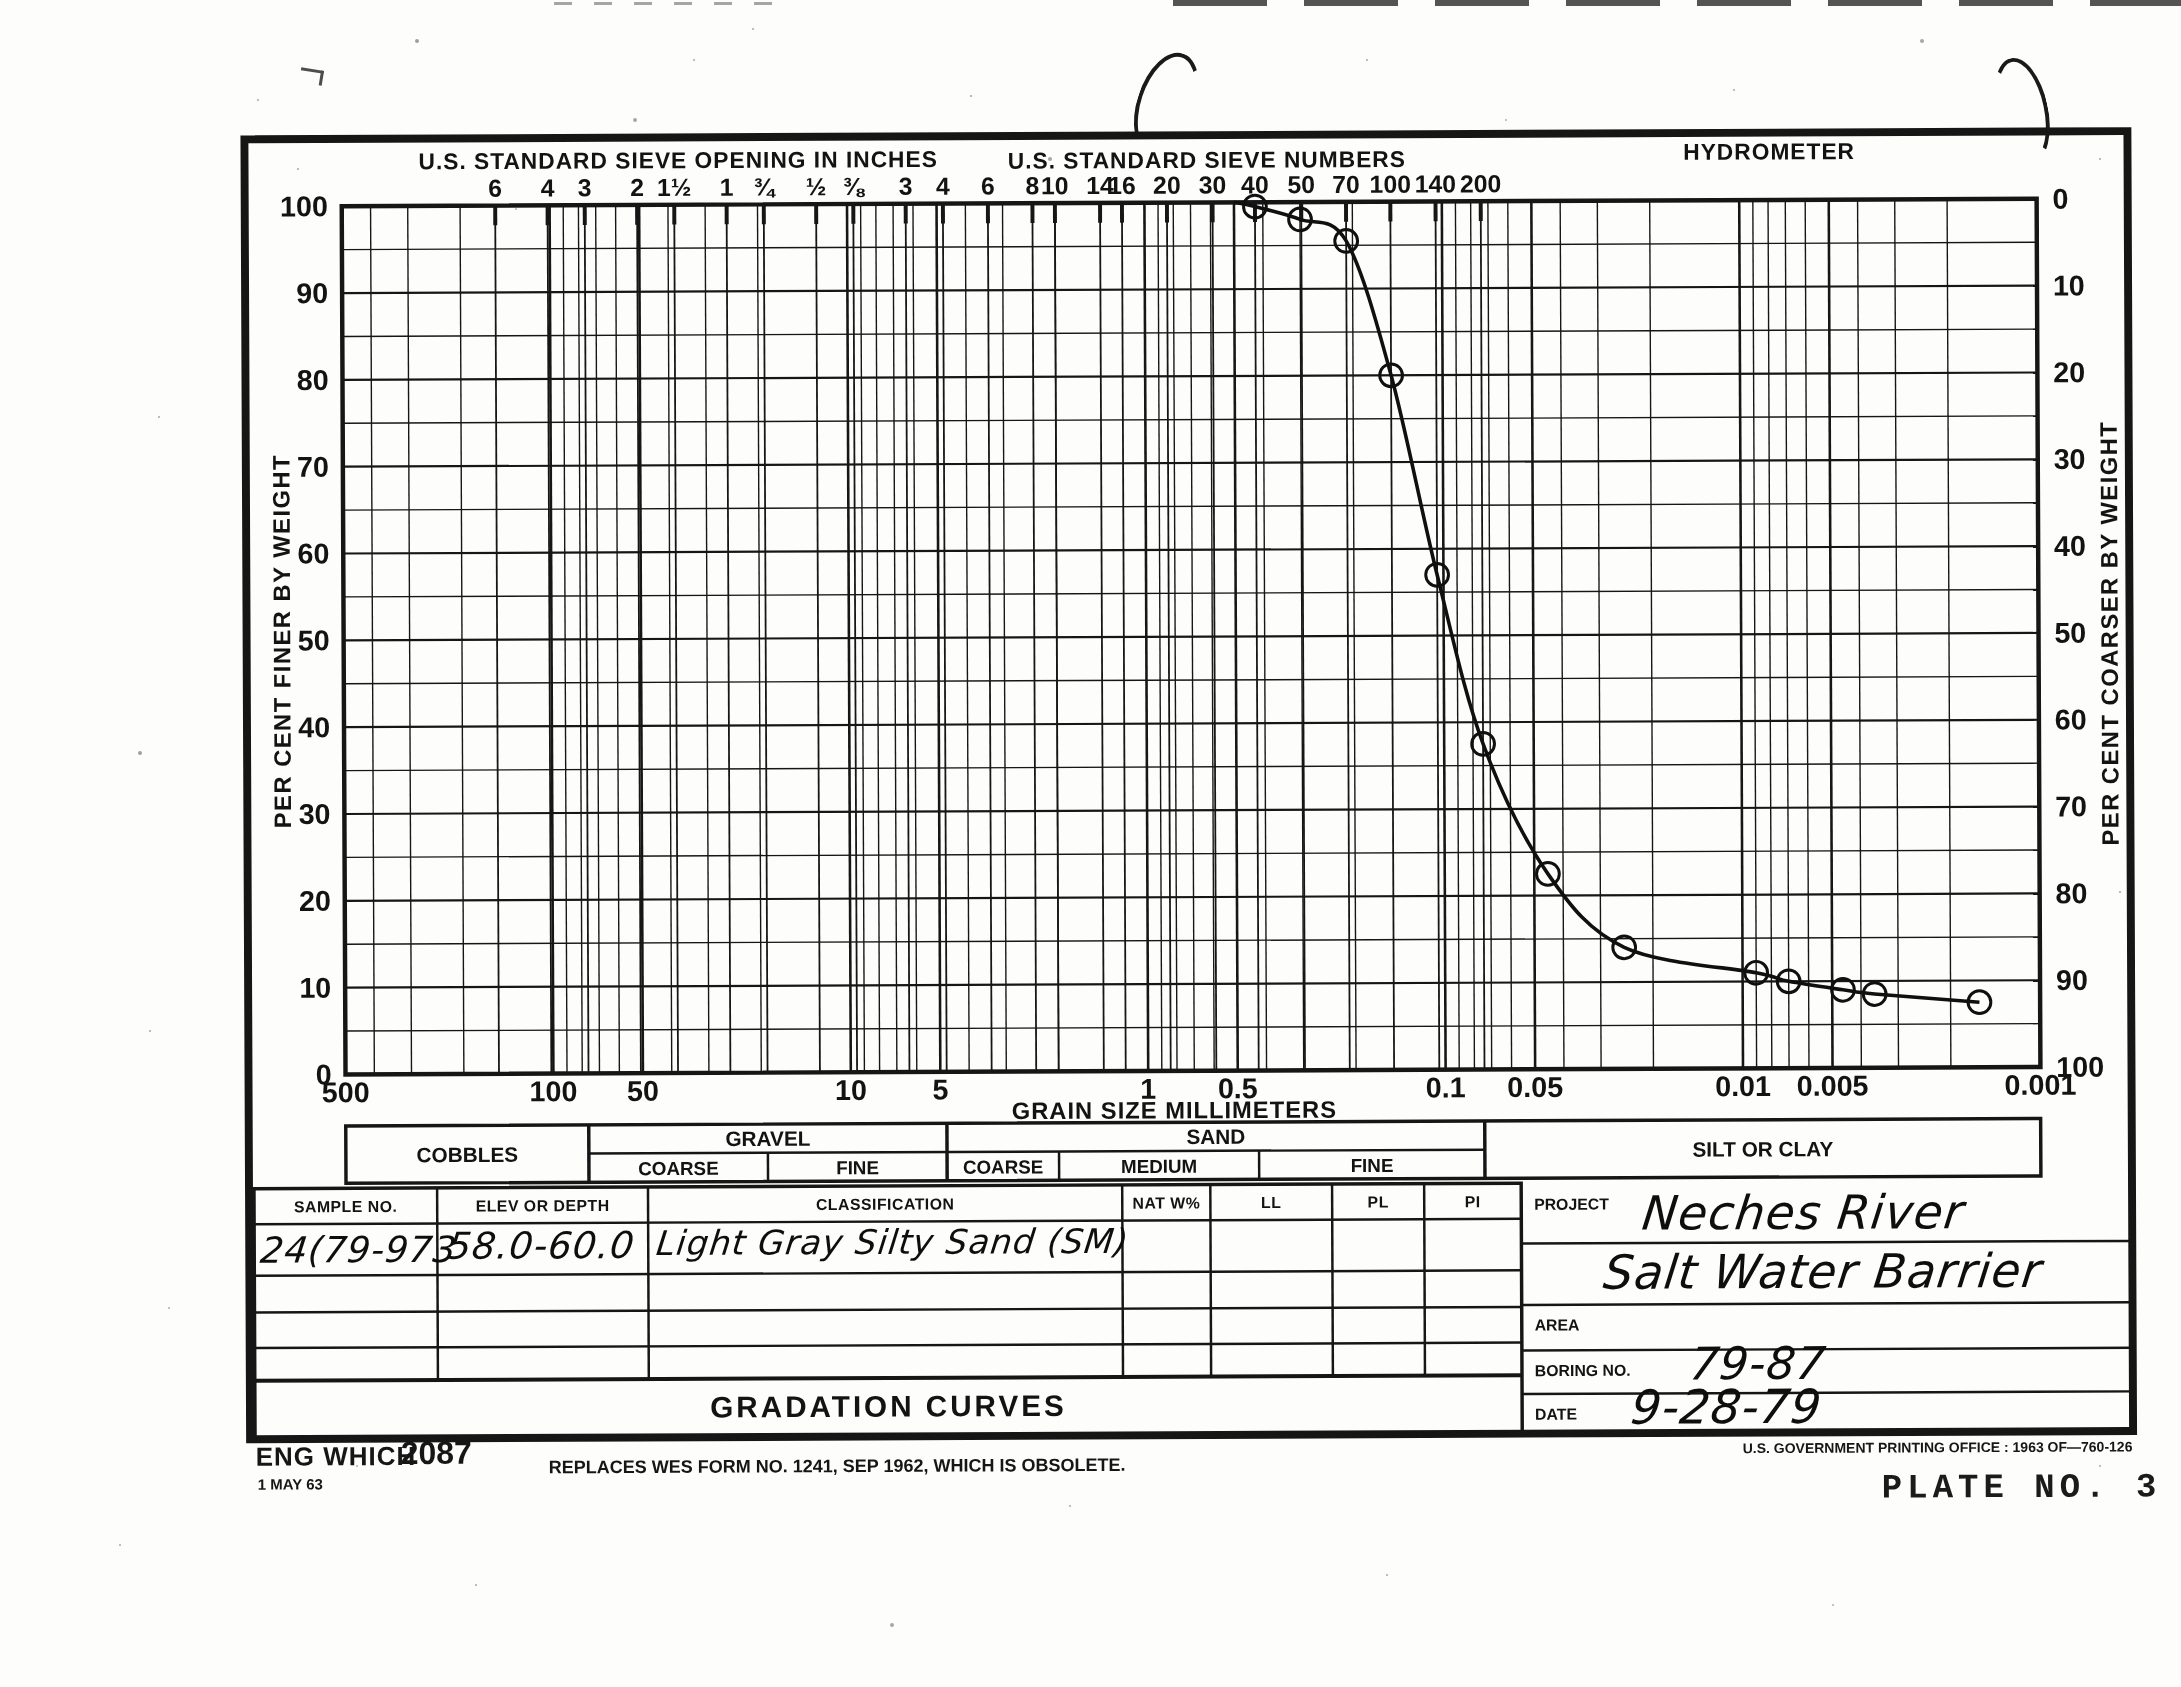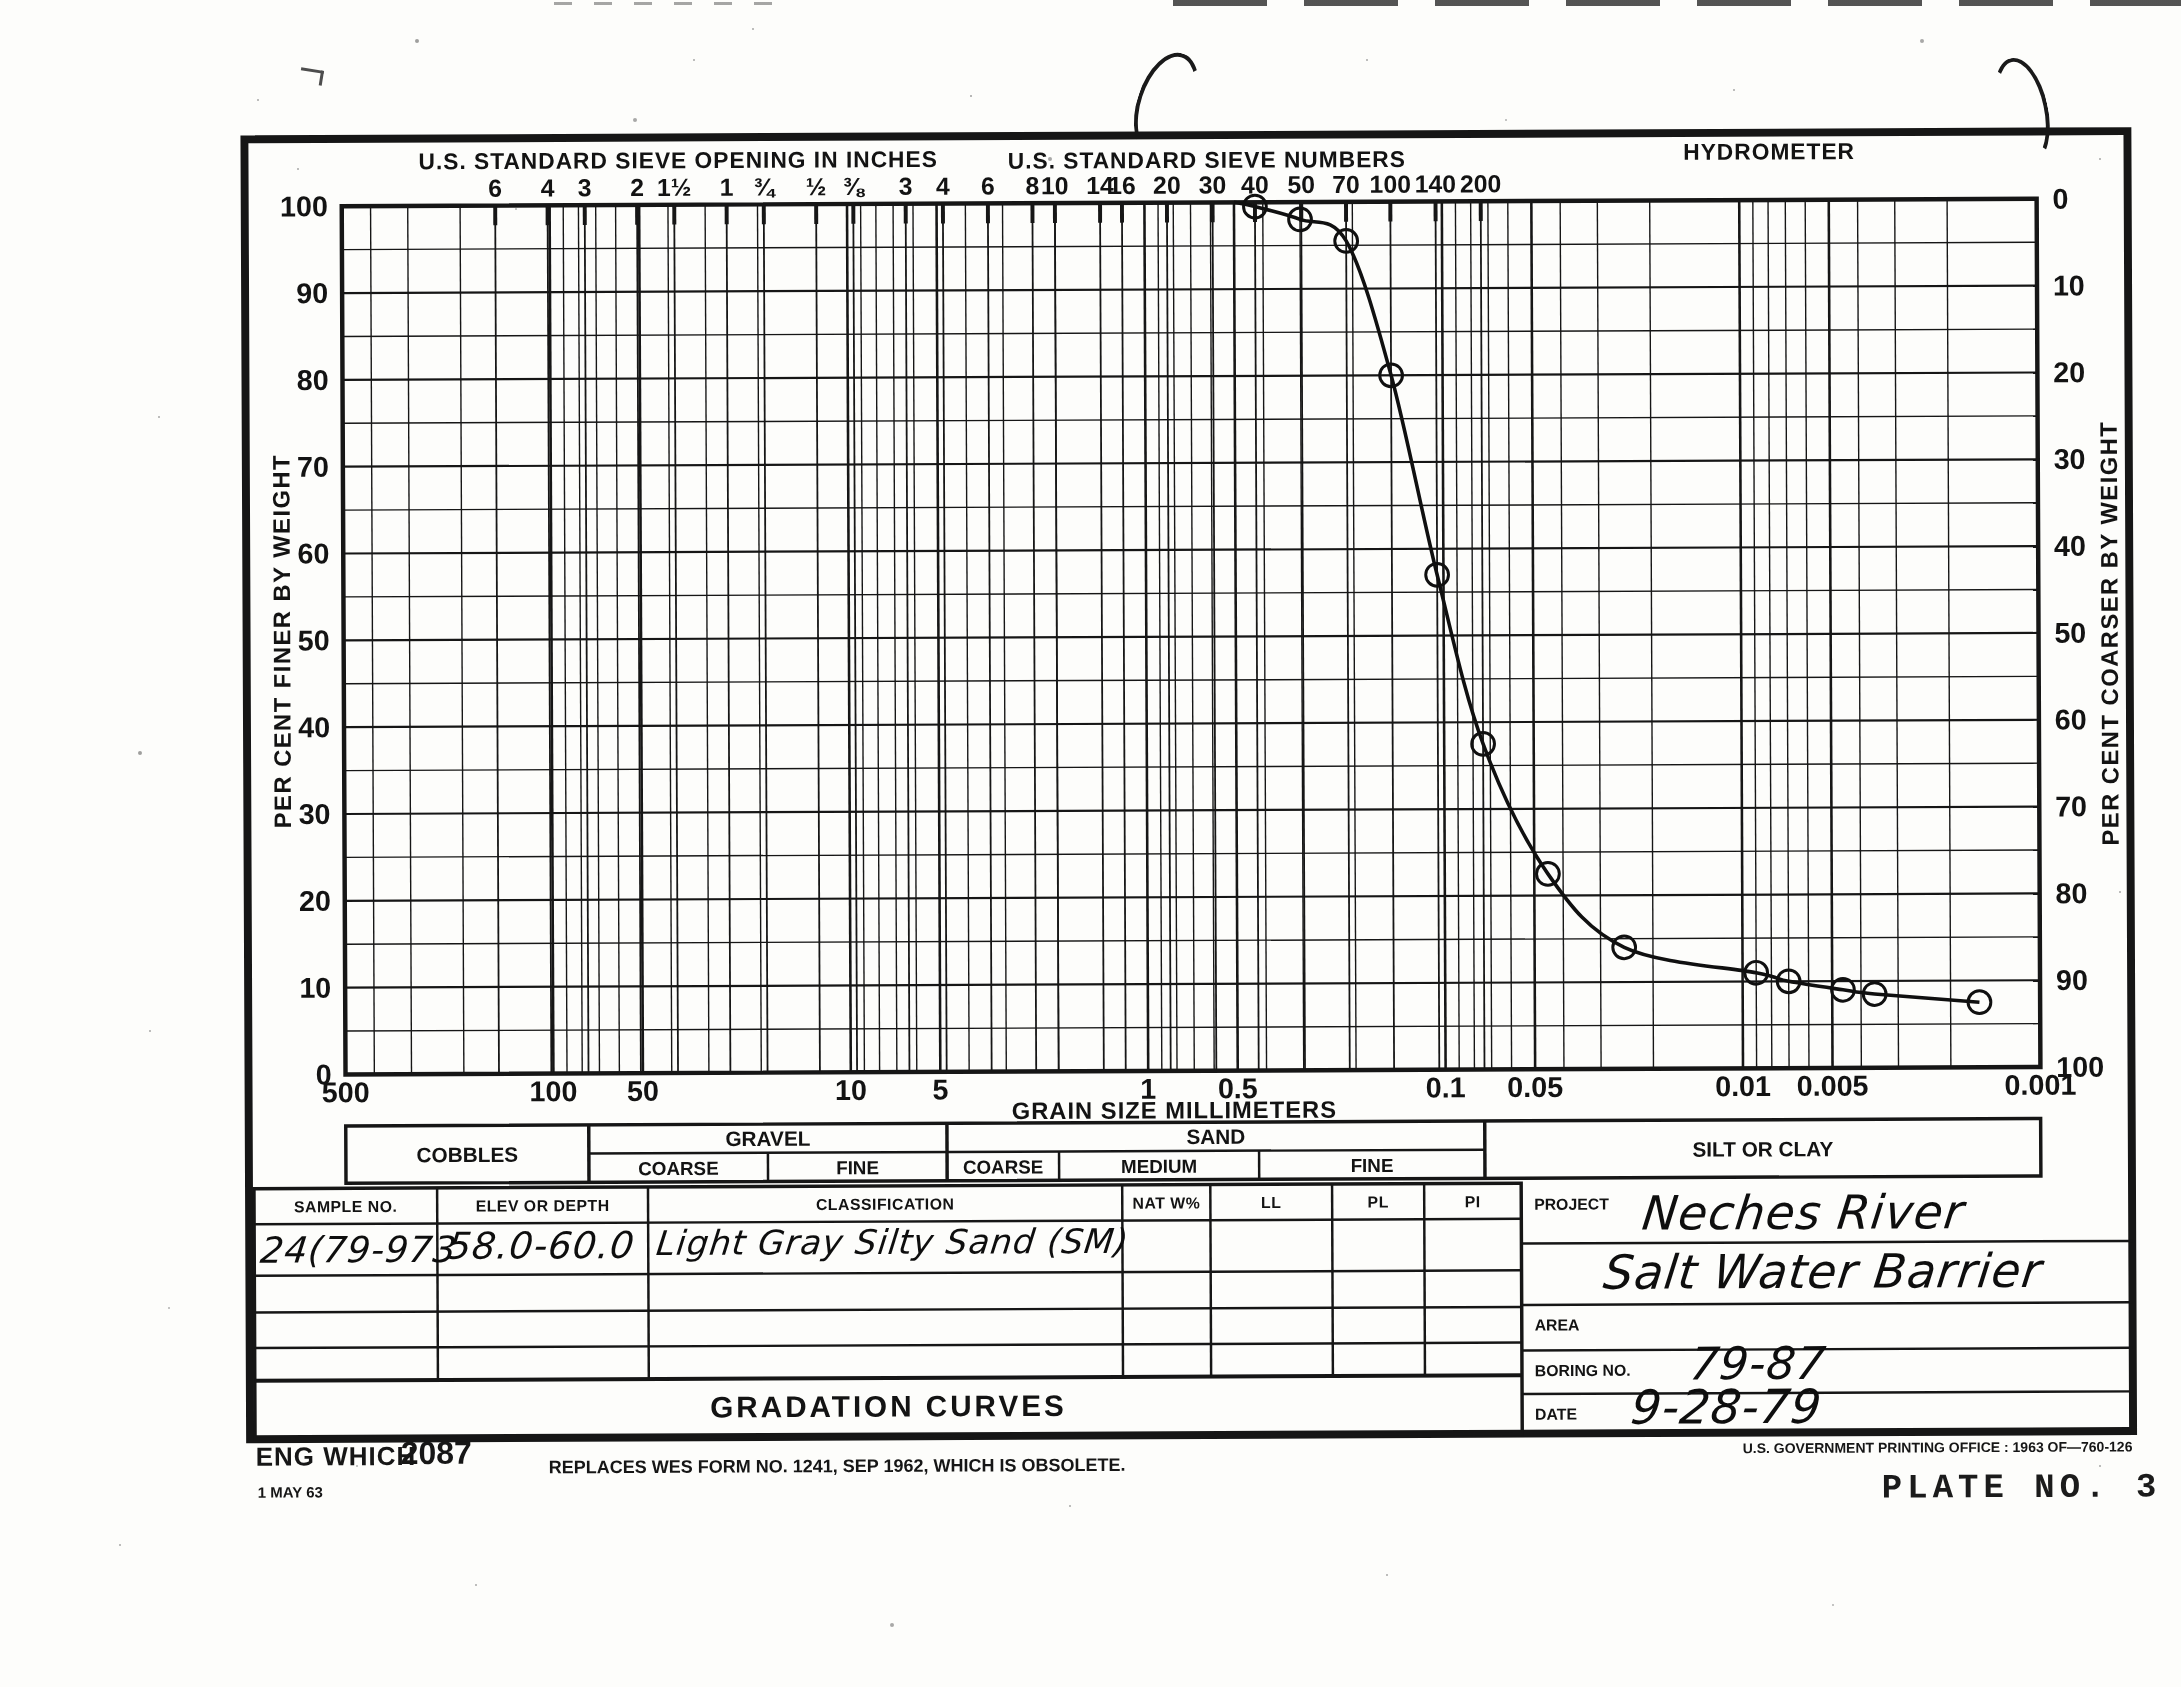--- a/index.html
+++ b/index.html
@@ -308,20 +308,20 @@
 
     <div class="hw" style="left:259px;top:1226px;font-size:36px;">24(79-973</div>
     <div class="hw" style="left:446px;top:1222px;font-size:37px;">58.0-60.0</div>
     <div class="hw" style="left:655px;top:1221px;font-size:34px;">Light Gray Silty Sand (SM)</div>
     <div class="hw" style="left:1641px;top:1188px;font-size:47px;">Neches River</div>
     <div class="hw" style="left:1602px;top:1247px;font-size:47px;">Salt Water Barrier</div>
     <div class="hw" style="left:1688px;top:1340px;font-size:45px;">79-87</div>
     <div class="hw" style="left:1629px;top:1382px;font-size:47px;">9-28-79</div>
 
     <div class="ft" style="left:253px;top:1438px;font-size:26px;letter-spacing:1px;">ENG WHICH</div>
-    <div class="ft" style="left:255px;top:1472px;font-size:15px;margin-top:8px;">1 MAY 63</div>
+    <div class="ft" style="left:255px;top:1472px;font-size:15px;">1 MAY 63</div>
     <div class="ft" style="left:398px;top:1432px;font-size:32px;">2087</div>
     <div class="ft" style="left:546px;top:1455px;font-size:18px;">REPLACES WES FORM NO. 1241, SEP 1962, WHICH IS OBSOLETE.</div>
     <div class="ft" style="left:1740px;top:1443px;font-size:14px;">U.S. GOVERNMENT PRINTING OFFICE : 1963 OF—760-126</div>
     <div class="plate" style="left:1879px;top:1473px;font-size:34px;">PLATE NO. 3</div>
   </div>
 </div>
 
 
 </body></html>

